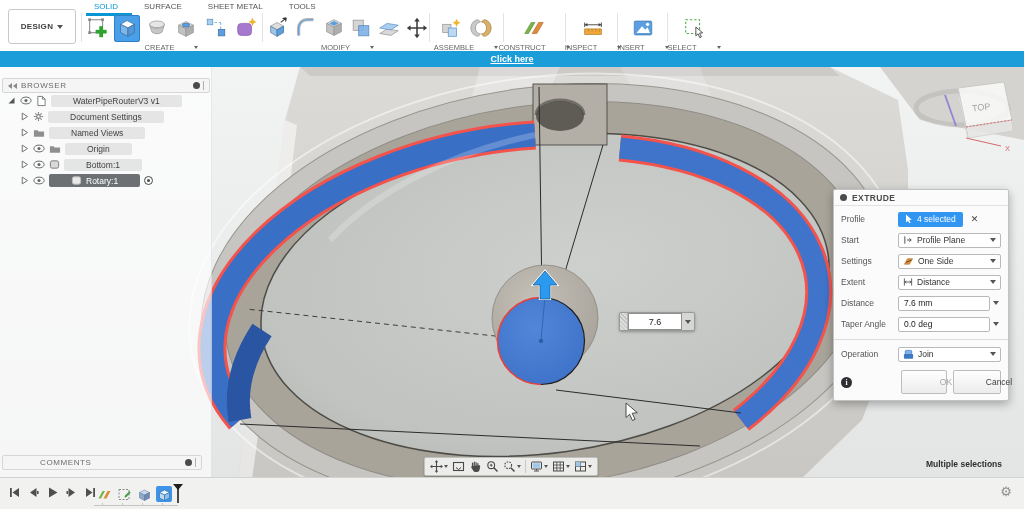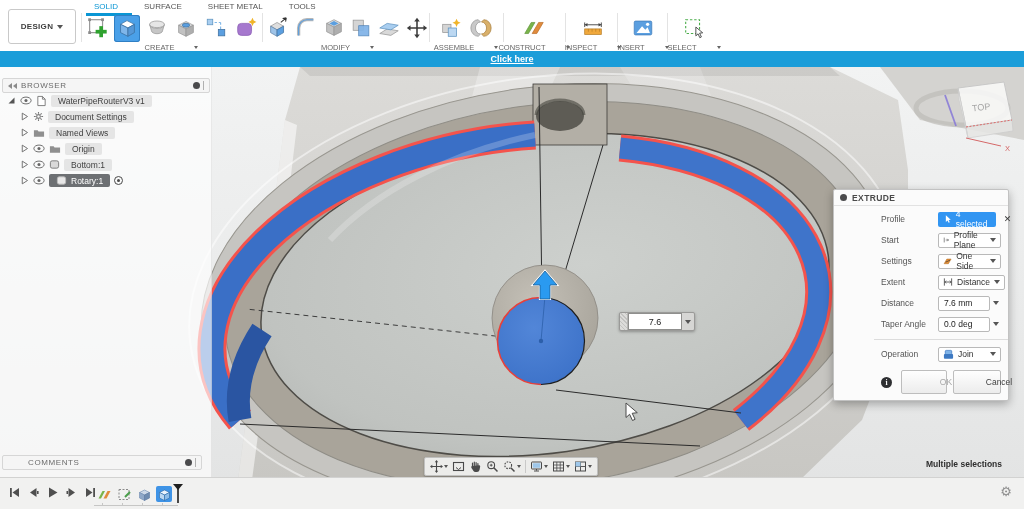--- a/index.html
+++ b/index.html
@@ -56,30 +56,30 @@
     display:flex; align-items:center; padding:0 5px; gap:4px; font-size:8px; color:#6b6b6b; letter-spacing:.6px; }
   .ph-right { margin-left:auto; display:flex; align-items:center; gap:3px; }
   .dot-ic { width:7px; height:7px; border-radius:50%; background:#4a4a4c; }
   .vbar-ic { width:1px; height:9px; background:#b0b0b0; }
   .collapse-ic { display:flex; gap:1px; }
   .tri-left { width:0; height:0; border-top:3px solid transparent; border-bottom:3px solid transparent; border-right:4px solid #8a8a8a; }
   .tree { position:absolute; left:2px; top:26px; width:206px; display:flex; flex-direction:column; gap:1px; font-size:8.5px; color:#3f3f3f; }
   .trow { display:flex; align-items:center; height:15px; gap:4px; padding-left:18px; }
   .trow.root { padding-left:5px; }
   .trow svg { flex:none; }
-  .pill { background:rgba(225,225,225,.85); border-radius:2px; padding:1px 7px; white-space:nowrap; display:flex; align-items:center; gap:4px; }
+  .pill { background:rgba(225,225,225,.85); border-radius:2px; padding:1px 22px; white-space:nowrap; display:flex; align-items:center; gap:4px; }
   .pill.sel { background:#6d7073; color:#fff; }
   .radio-ic { width:9px; height:9px; border:1px solid #4a4a4a; border-radius:50%; display:flex; align-items:center; justify-content:center; }
   .radio-ic i { width:3px; height:3px; background:#4a4a4a; border-radius:50%; }
 
   
   .dialog { position:absolute; left:833px; top:189px; width:176px; background:#fbfbfb; border:1px solid #c2c2c2; border-radius:2px;
     box-shadow:0 3px 10px rgba(0,0,0,.3); font-size:8.5px; color:#444; }
   .dlg-title { height:16px; display:flex; align-items:center; gap:5px; padding:0 6px; border-bottom:1px solid #e2e2e2; font-weight:bold; color:#4a4a4a; letter-spacing:.4px; }
-  .dlg-body { padding:5px 7px 4px 7px; display:flex; flex-direction:column; gap:5px;margin-left:40px; }
+  .dlg-body { padding:5px 7px 4px 7px; display:flex; flex-direction:column; gap:5px; }
   .drow { display:flex; align-items:center; height:16px; }
   .drow .lbl { width:57px; flex:none; color:#555; }
   .combo { flex:1; height:15px; background:#fff; border:1px solid #b9b9b9; border-radius:2px; display:flex; align-items:center; gap:4px; padding:0 4px; color:#333; }
   .combo .caret-dn { margin-left:auto; border-top-color:#555; }
   .inputrow { flex:1; display:flex; align-items:center; }
   .tinput { flex:1; height:15px; background:#fff; border:1px solid #b9b9b9; border-radius:2px; display:flex; align-items:center; padding:0 5px; color:#222; }
   .in-caret { width:11px; display:flex; justify-content:center; }
   .pf-btn { height:15px; background:#3195f2; border-radius:2px; color:#fff; display:flex; align-items:center; gap:4px; padding:0 7px; }
   .pf-x { margin-left:8px; color:#3c3c3c; font-size:9px; cursor:default; }
   .dlg-div { height:1px; background:#dcdcdc; margin:2px -7px 1px -7px; }
@@ -576,21 +576,21 @@
           <span>Rotary:1</span>
         </span>
         <span class="radio-ic">
             <i></i>
           </span>
       </div>
     </div>
   </aside>
 
   <div class="panel-header" style="position:absolute; left:2px; top:455px; width:200px;">
-    <span style="margin-left:20px;">COMMENTS</span>
+    <span style="margin-left:32px;">COMMENTS</span>
     <span class="ph-right">
         <span class="dot-ic"></span>
         <span class="vbar-ic"></span>
       </span>
   </div>
 
   <div class="dialog">
     <div class="dlg-title">
       <span class="dot-ic"></span>
       <span>EXTRUDE</span>

